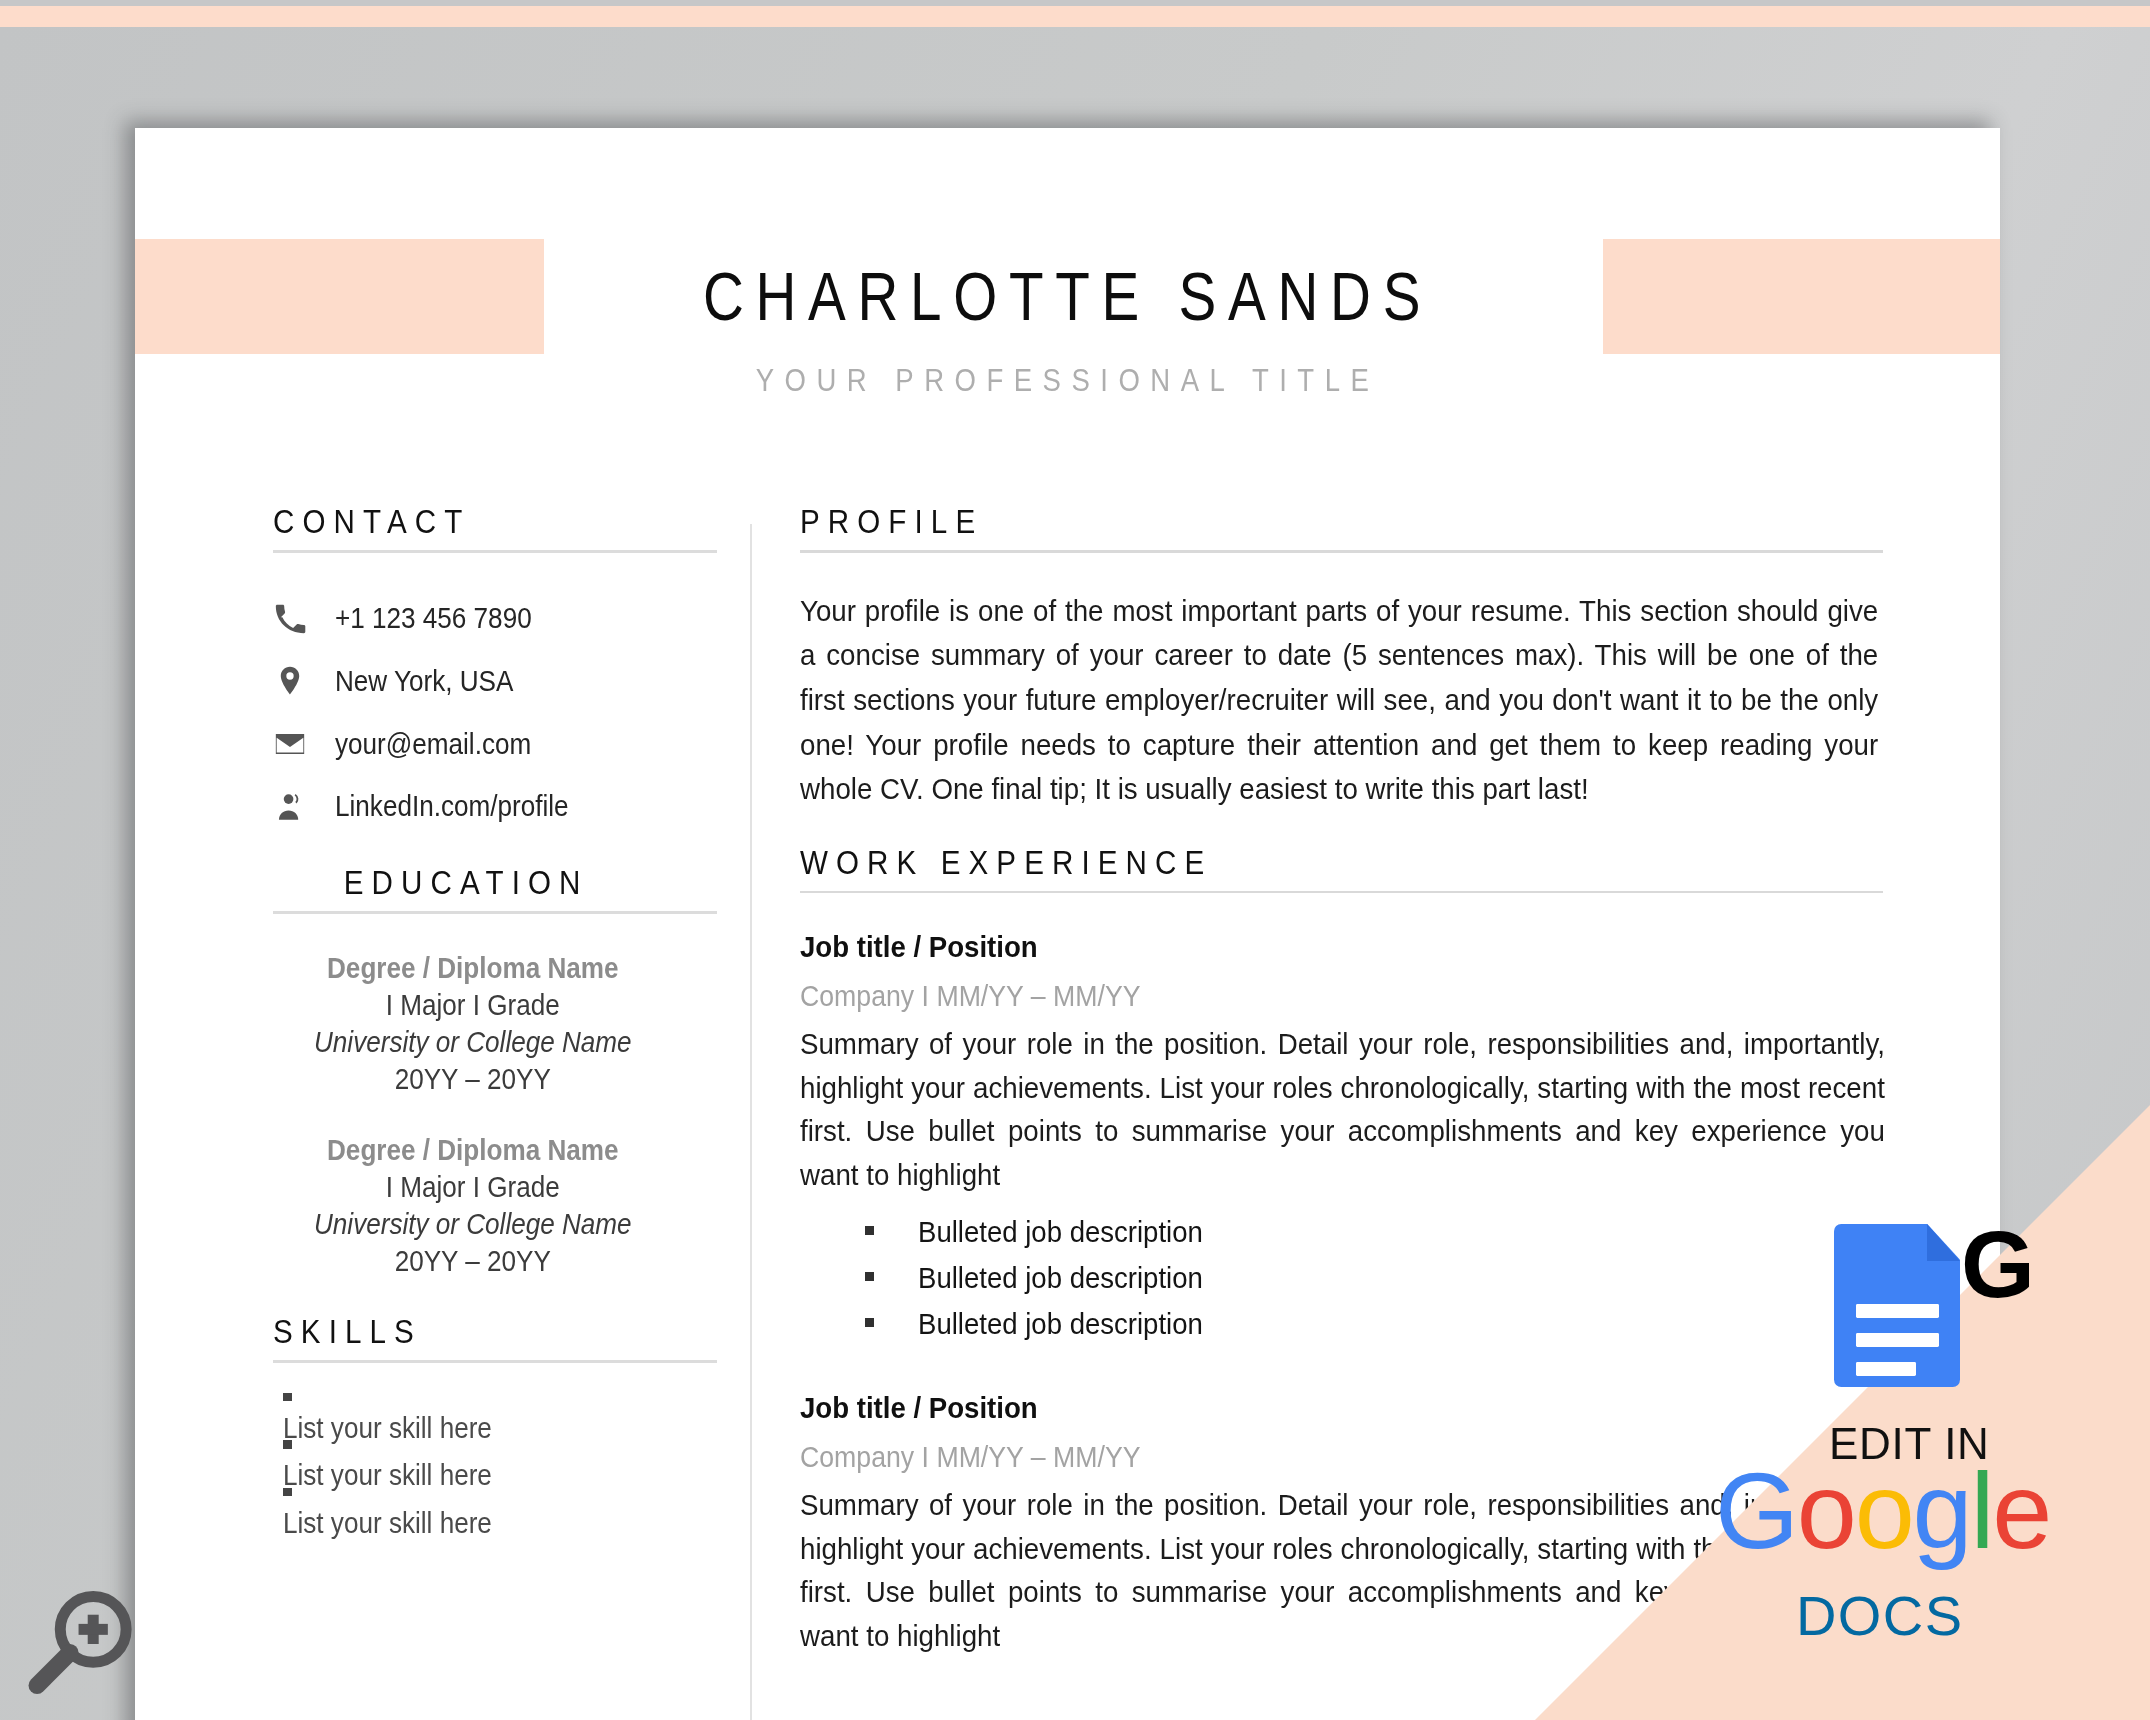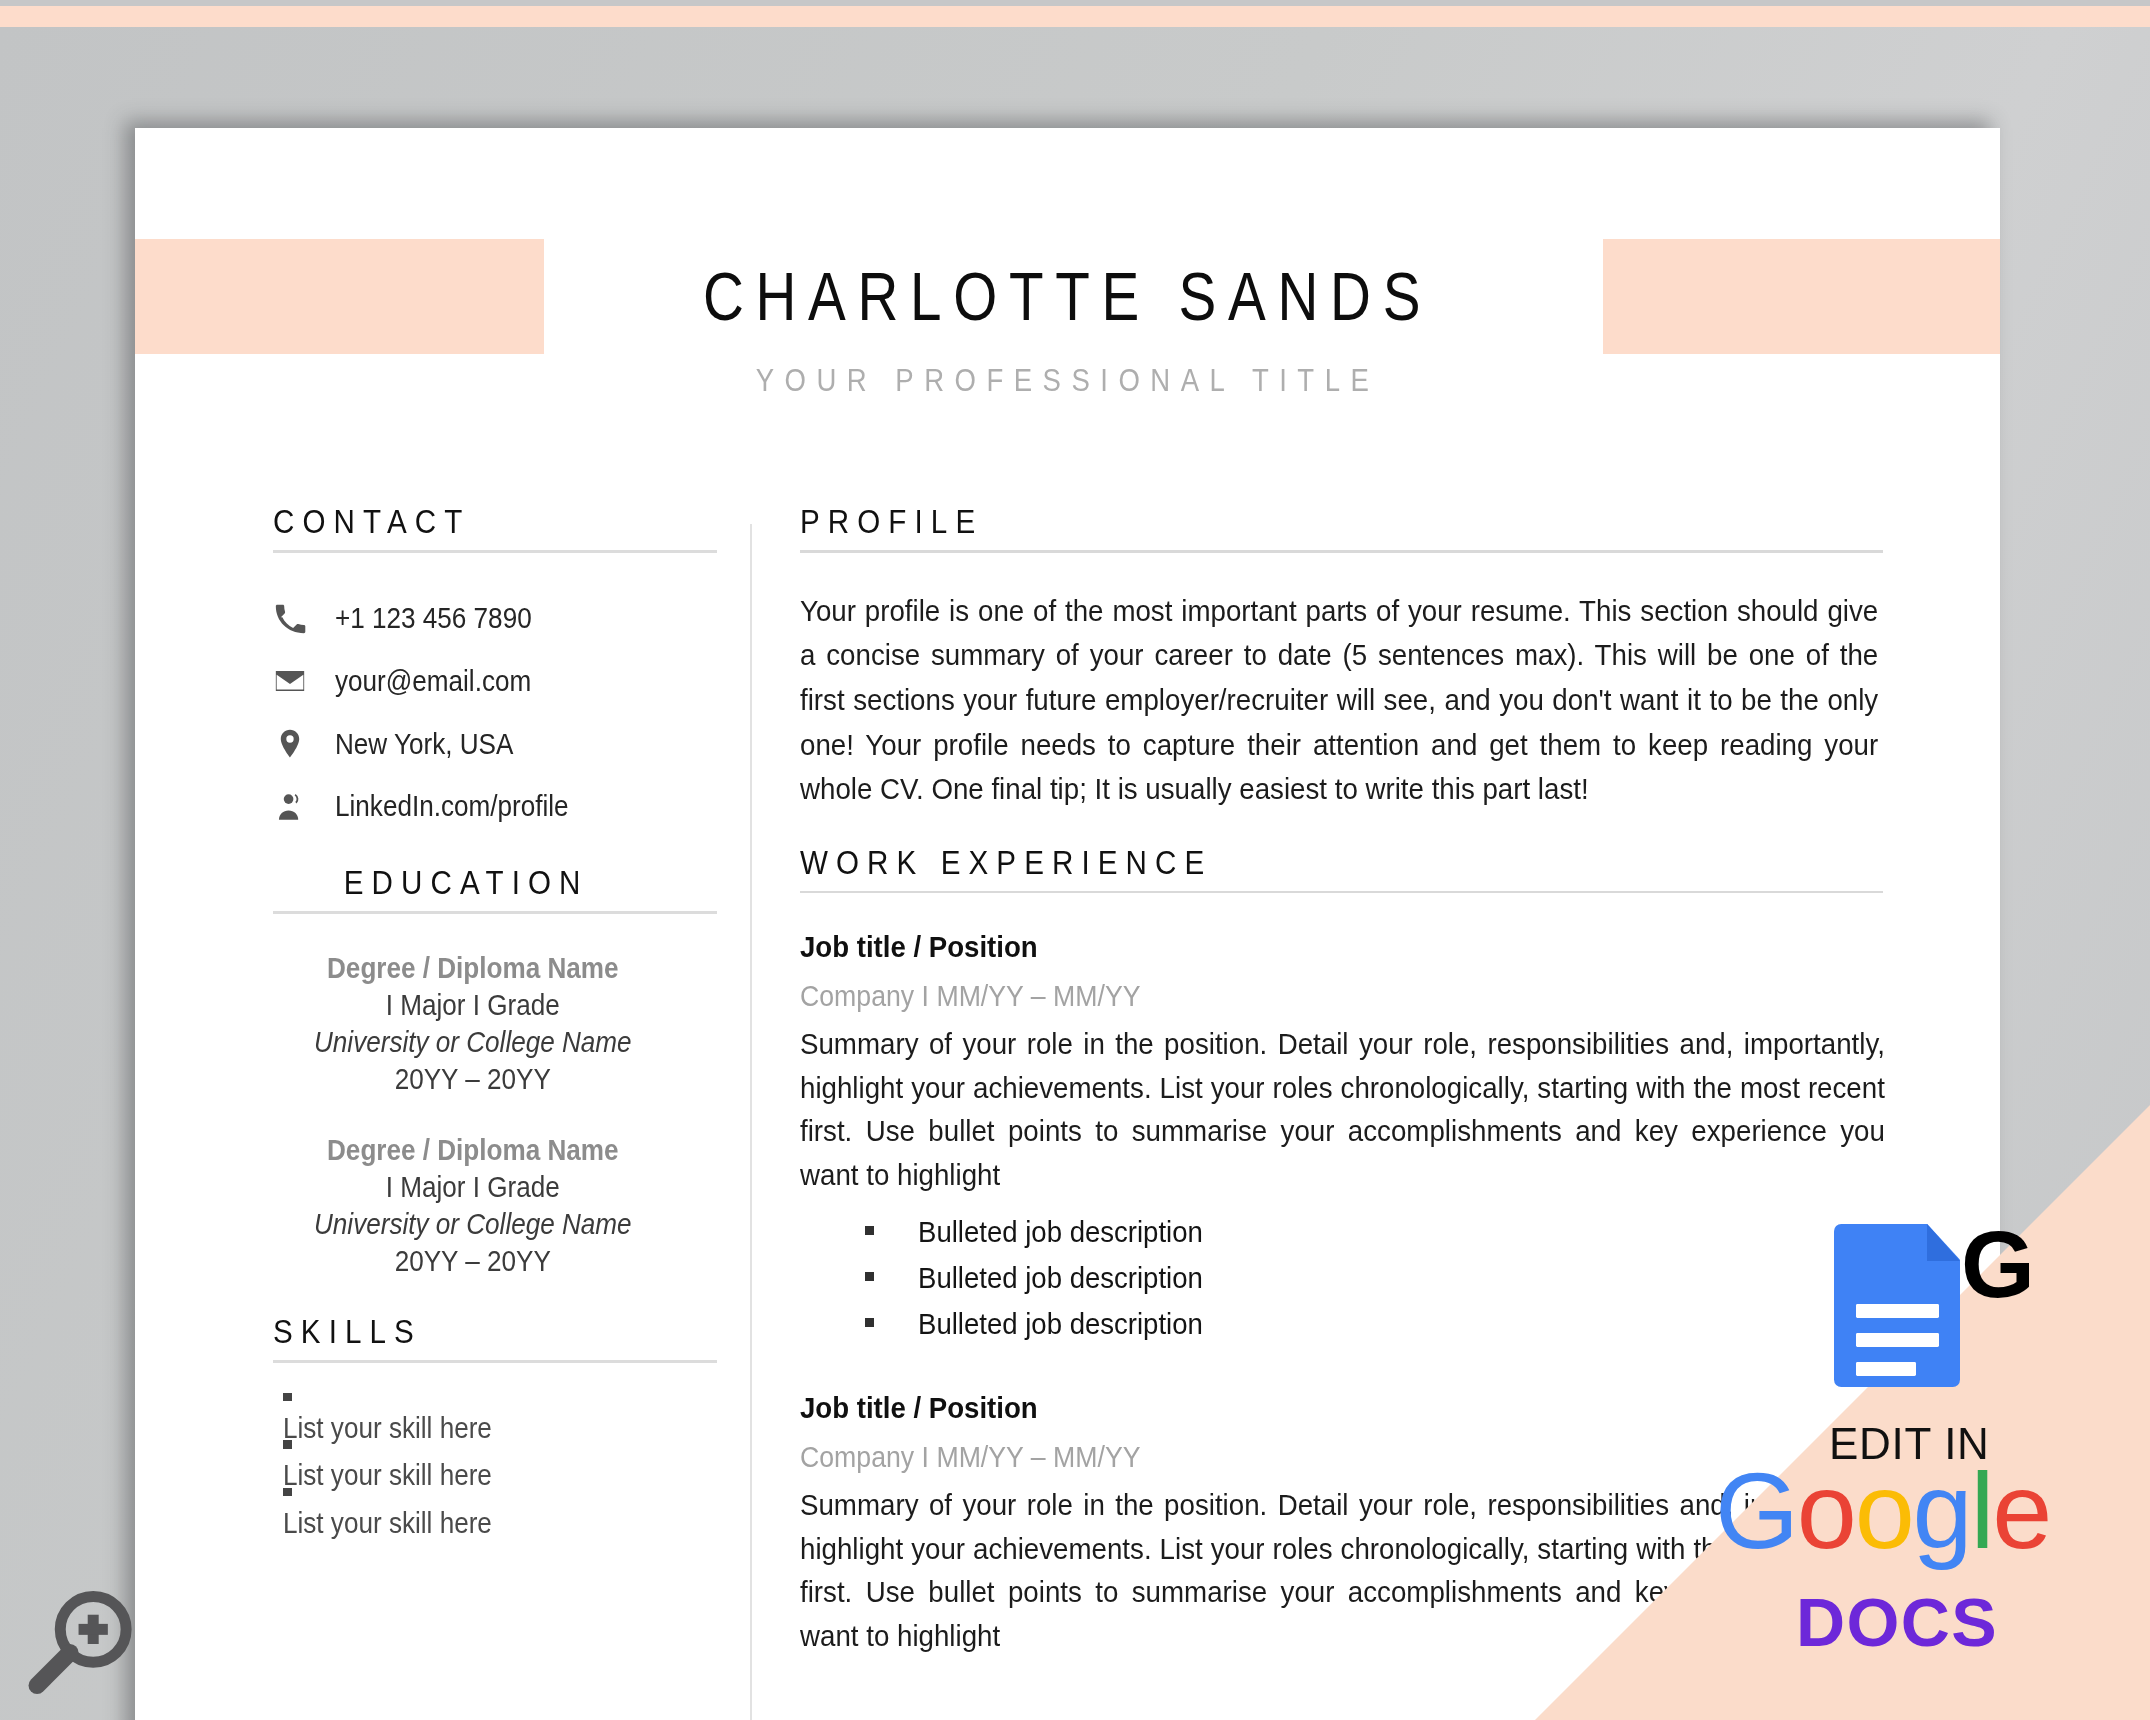--- a/index.html
+++ b/index.html
@@ -375,23 +375,23 @@
   }
   .google-word span { display: inline-block; }
   .g-blue { color: #4285f4; }
   .g-red { color: #ea4335; }
   .g-yellow { color: #fbbc05; }
   .g-green { color: #34a853; }
   .docs-word {
     position: absolute;
     left: 262px;
     top: 479px;
-    font-size: 68px;
-    font-weight: 700;
-    color: #6d28d9;
+    font-size: 56px;
+    font-weight: 400;
+    color: #0369a1;
     letter-spacing: 1.4px;
     white-space: nowrap;
   }
 
   
   #magnifier {
     position: absolute;
     left: 20px;
     bottom: 16px;
     width: 122px;
@@ -424,39 +424,39 @@
         <div class="sec-rule"></div>
         <div class="contact-list">
 
           <div class="contact-row">
             <span class="contact-ico">
               <svg width="34" height="34" viewBox="0 0 24 24">
                   <path fill="#555555" d="M6.6 10.8c1.7 3.4 4.2 5.9 7.6 7.6l2.5-2.5c.3-.3.8-.4 1.2-.3 1.2.4 2.5.6 3.9.6.6 0 1 .4 1 1V21c0 .6-.4 1-1 1C10.4 22 2 13.6 2 3c0-.6.4-1 1-1h3.9c.6 0 1 .4 1 1 0 1.3.2 2.6.6 3.9.1.4 0 .9-.3 1.2l-2.6 2.7z"></path>
                 </svg>
             </span>
             <span class="contact-txt">+1 123 456 7890</span>
+          </div>
+
+          <div class="contact-row">
+            <span class="contact-ico">
+              <svg width="34" height="34" viewBox="0 0 24 24">
+                  <path fill="#555555" d="M12 2C8.4 2 5.5 4.9 5.5 8.5c0 4.9 6.5 13 6.5 13s6.5-8.1 6.5-13C18.5 4.9 15.6 2 12 2zm0 9.1a2.6 2.6 0 1 1 0-5.2 2.6 2.6 0 0 1 0 5.2z"></path>
+                </svg>
+            </span>
+            <span class="contact-txt">New York, USA</span>
           </div>
 
           <div class="contact-row">
             <span class="contact-ico">
               <svg width="34" height="34" viewBox="0 0 24 24">
                   <path fill="#555555" d="M2 5h20v14H2V5zm10 7.2L3.4 6.4h17.2L12 12.2zm0 1.9L2.6 7.6V18h18.8V7.6L12 14.1z"></path>
                   <path fill="#555555" d="M2.2 5.6h19.6L12 12.6 2.2 5.6z"></path>
                 </svg>
             </span>
             <span class="contact-txt">your@email.com</span>
-          </div>
-
-          <div class="contact-row">
-            <span class="contact-ico">
-              <svg width="34" height="34" viewBox="0 0 24 24">
-                  <path fill="#555555" d="M12 2C8.4 2 5.5 4.9 5.5 8.5c0 4.9 6.5 13 6.5 13s6.5-8.1 6.5-13C18.5 4.9 15.6 2 12 2zm0 9.1a2.6 2.6 0 1 1 0-5.2 2.6 2.6 0 0 1 0 5.2z"></path>
-                </svg>
-            </span>
-            <span class="contact-txt">New York, USA</span>
           </div>
 
           <div class="contact-row">
             <span class="contact-ico">
               <svg width="34" height="34" viewBox="0 0 24 24">
                 <circle cx="11" cy="6.4" r="3.4" fill="#555555"></circle>
                 <path fill="#555555" d="M4.2 21c0-3.9 3-6.6 6.8-6.6s6.8 2.7 6.8 6.6H4.2z"></path>
                 <path fill="none" stroke="#555555" stroke-width="1.3" d="M15.6 3.4a3.6 3.6 0 0 1 .6 5.6"></path>
               </svg>
             </span>

